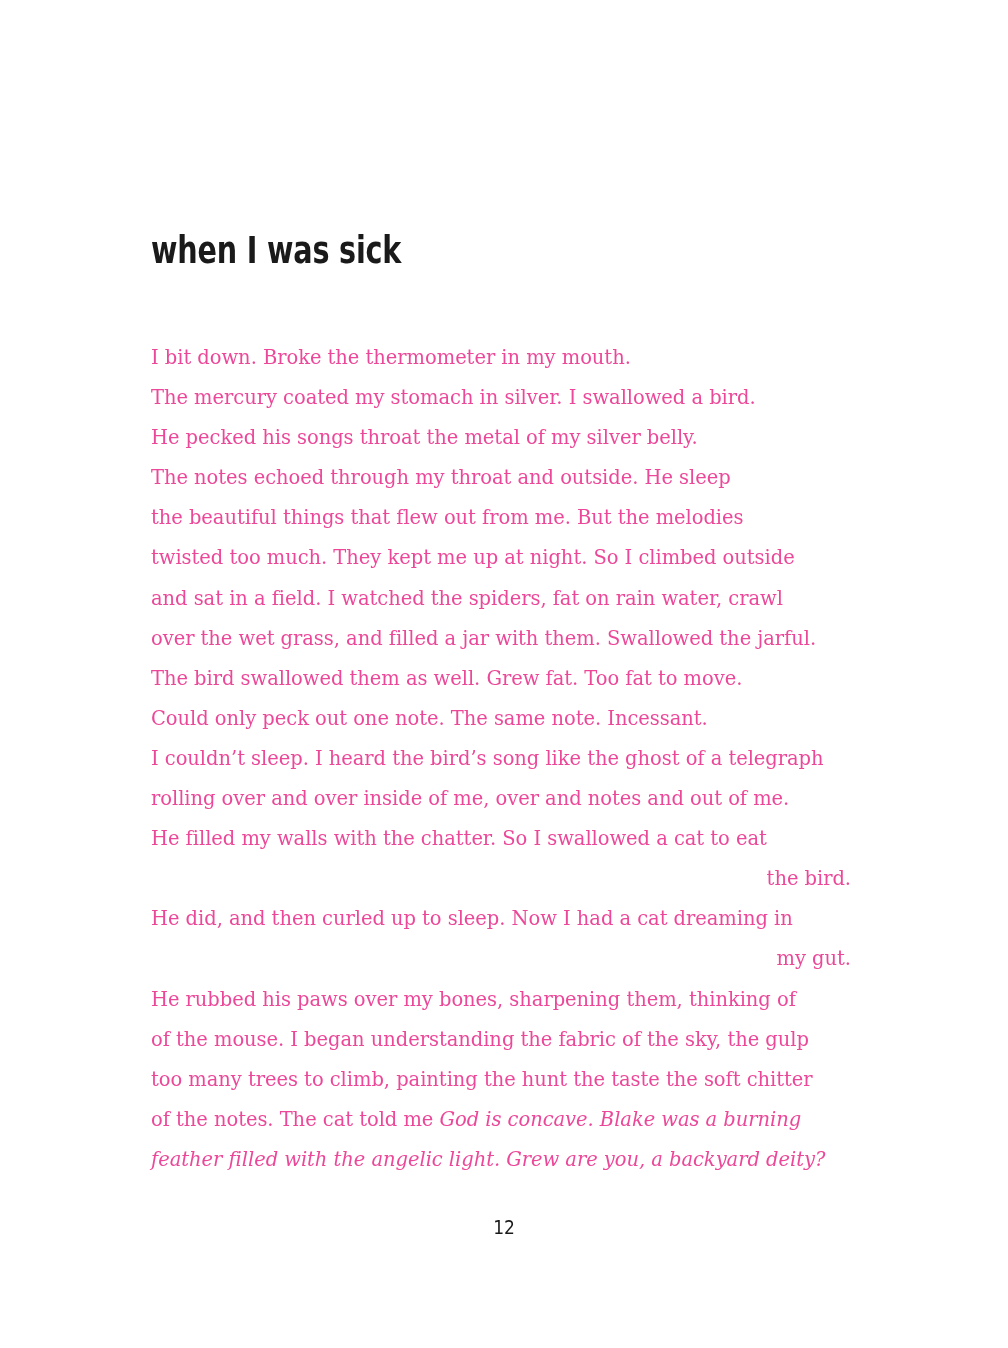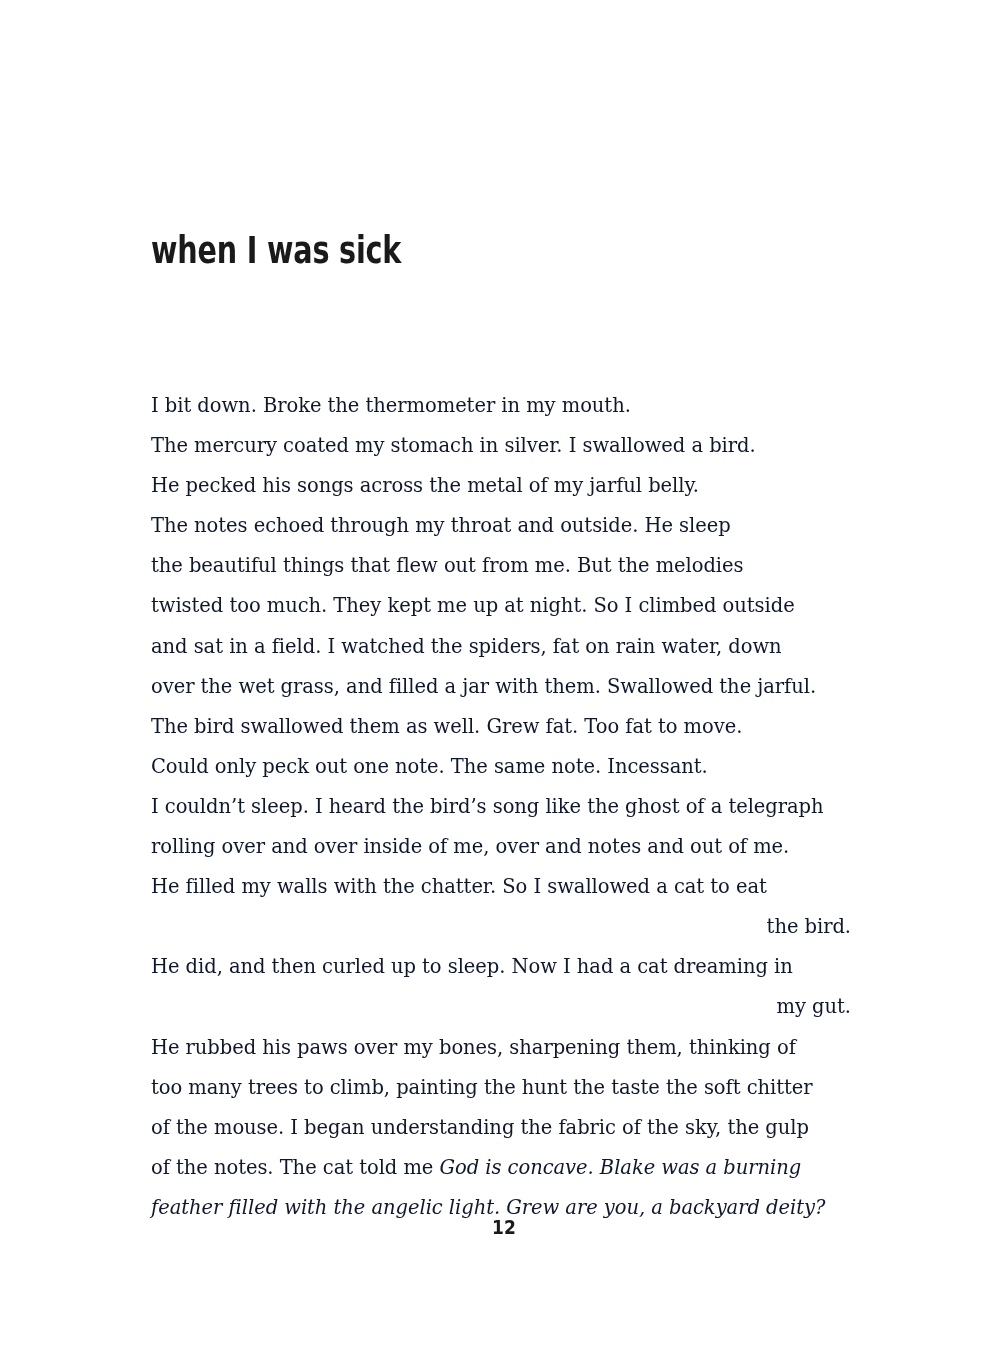--- a/index.html
+++ b/index.html
@@ -35,23 +35,22 @@
   }
 
   .poem-body {
     position: absolute;
     left: 151px;
     top: 338px;
     width: 700px;
     font-family: "DejaVu Serif", "Liberation Serif", serif;
     font-size: 19.5px;
     line-height: 40.1px;
-    color: #0f172a;
+    color: #ec4899;
     letter-spacing: -0.05px;
-    margin-top: 48px;
   }
 
   .poem-line {
     white-space: pre;
     min-height: 40.1px;
   }
 
   .poem-line.indented {
     padding-left: 44px;
     text-align: right;
@@ -61,53 +60,53 @@
   .italic {
   }
 
   .page-number {
     position: absolute;
     left: 0;
     right: 0;
     top: 1216px;
     text-align: center;
     font-family: "DejaVu Sans Condensed", "Liberation Sans Narrow", "Liberation Sans", sans-serif;
-    font-weight: 700;
+    font-weight: 400;
     font-stretch: condensed;
     font-size: 19px;
     line-height: 22px;
     color: #1a1a1a;
   }
 </style>
 </head>
 <body>
 
 <div class="page">
 
   <h1 class="poem-title">when I was sick</h1>
 
   <div class="poem-body">
       <div class="poem-line"><span>I bit down. Broke the thermometer in my mouth.</span></div>
       <div class="poem-line"><span>The mercury coated my stomach in silver. I swallowed a bird.</span></div>
-      <div class="poem-line"><span>He pecked his songs across the metal of my jarful belly.</span></div>
+      <div class="poem-line"><span>He pecked his songs throat the metal of my silver belly.</span></div>
       <div class="poem-line"><span>The notes echoed through my throat and outside. He sleep</span></div>
       <div class="poem-line"><span>the beautiful things that flew out from me. But the melodies</span></div>
       <div class="poem-line"><span>twisted too much. They kept me up at night. So I climbed outside</span></div>
-      <div class="poem-line"><span>and sat in a field. I watched the spiders, fat on rain water, down</span></div>
+      <div class="poem-line"><span>and sat in a field. I watched the spiders, fat on rain water, crawl</span></div>
       <div class="poem-line"><span>over the wet grass, and filled a jar with them. Swallowed the jarful.</span></div>
       <div class="poem-line"><span>The bird swallowed them as well. Grew fat. Too fat to move.</span></div>
       <div class="poem-line"><span>Could only peck out one note. The same note. Incessant.</span></div>
       <div class="poem-line"><span>I couldn’t sleep. I heard the bird’s song like the ghost of a telegraph</span></div>
       <div class="poem-line"><span>rolling over and over inside of me, over and notes and out of me.</span></div>
       <div class="poem-line"><span>He filled my walls with the chatter. So I swallowed a cat to eat</span></div>
       <div class="poem-line indented"><span>the bird.</span></div>
       <div class="poem-line"><span>He did, and then curled up to sleep. Now I had a cat dreaming in</span></div>
       <div class="poem-line indented"><span>my gut.</span></div>
       <div class="poem-line"><span>He rubbed his paws over my bones, sharpening them, thinking of</span></div>
+      <div class="poem-line"><span>of the mouse. I began understanding the fabric of the sky, the gulp</span></div>
       <div class="poem-line"><span>too many trees to climb, painting the hunt the taste the soft chitter</span></div>
-      <div class="poem-line"><span>of the mouse. I began understanding the fabric of the sky, the gulp</span></div>
       <div class="poem-line"><span>of the notes. The cat told me </span><em class="italic">God is concave. Blake was a burning</em></div>
       <div class="poem-line"><em class="italic">feather filled with the angelic light. Grew are you, a backyard deity?</em></div>
     </div>
 
   <div class="page-number">12</div>
 
 </div>
 
 </body></html>

